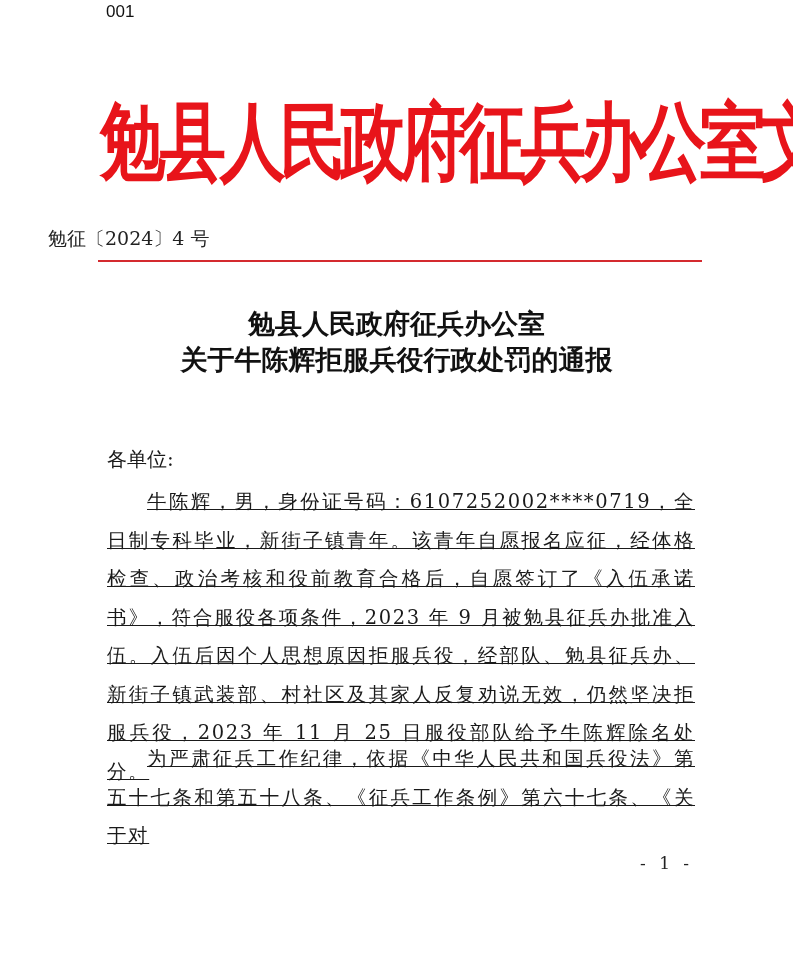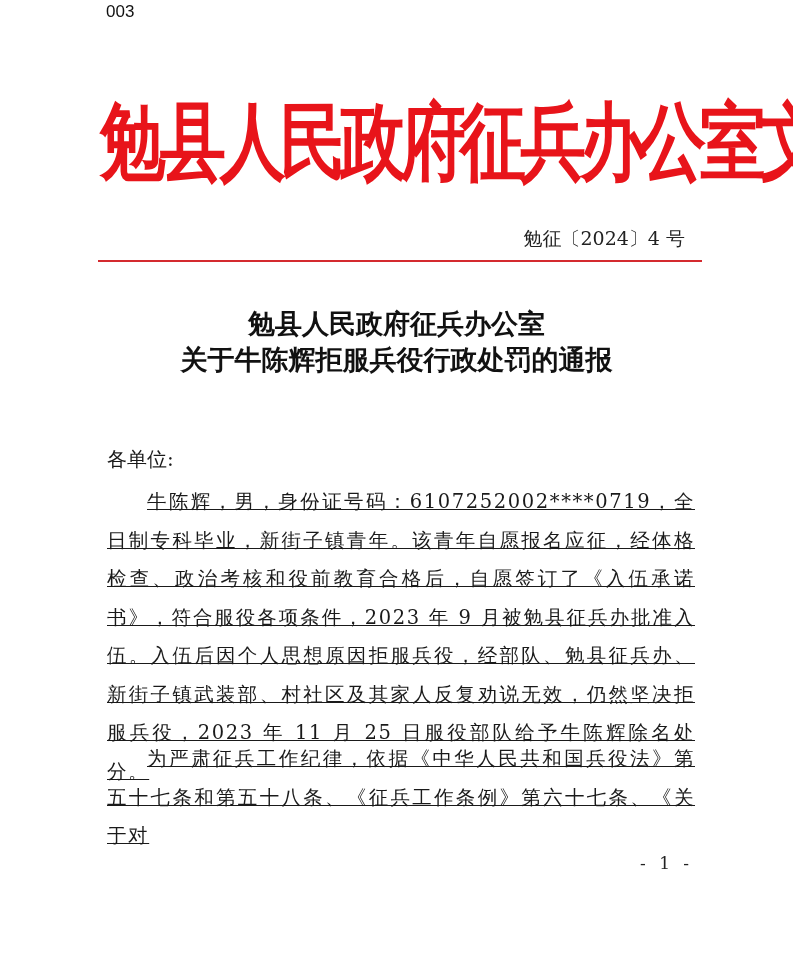--- a/index.html
+++ b/index.html
@@ -11,22 +11,22 @@
   .masthead {
     position: absolute; left: 100px; top: 78px; width: 610px; height: 100px;
     font-family: "DejaVu Serif", serif; font-weight: bold;
     color: #e8141a; font-size: 66px; line-height: 100px;
     text-align: center; letter-spacing: -6px;
     transform: scaleY(1.28); transform-origin: center top;
     white-space: nowrap;
   }
   .doc-number {
     position: absolute; left: 0; width: 685px; top: 226px;
-    text-align: right; font-family: "DejaVu Serif", serif;
-    font-size: 19px; color: #222;
+    text-align: left; font-family: "DejaVu Serif", serif;
+    font-size: 19px; color: #222; padding-left: 48px;
   }
   .red-rule {
     position: absolute; left: 98px; top: 260px; width: 604px; height: 2px;
     background: #d42a2f;
   }
   .title {
     position: absolute; left: 0; width: 793px; text-align: center;
     font-family: Liberation Mono, monospace; font-weight: bold; color: #111;
     font-size: 27px;
   }
@@ -48,21 +48,21 @@
   .para2 { top: 740px; }
   .page-number {
     position: absolute; left: 640px; top: 853px;
     font-family: "DejaVu Serif", serif; font-size: 17px; color: #222;
     letter-spacing: 4px;
   }
 </style>
 </head>
 <body>
 
-<div class="page-id">003</div>
+<div class="page-id">001</div>
 
 <div class="masthead">勉县人民政府征兵办公室文件</div>
 
 <div class="doc-number">勉征〔2024〕4 号</div>
 
 <div class="red-rule"></div>
 
 <div class="title l1">勉县人民政府征兵办公室</div>
 <div class="title l2">关于牛陈辉拒服兵役行政处罚的通报</div>
 

